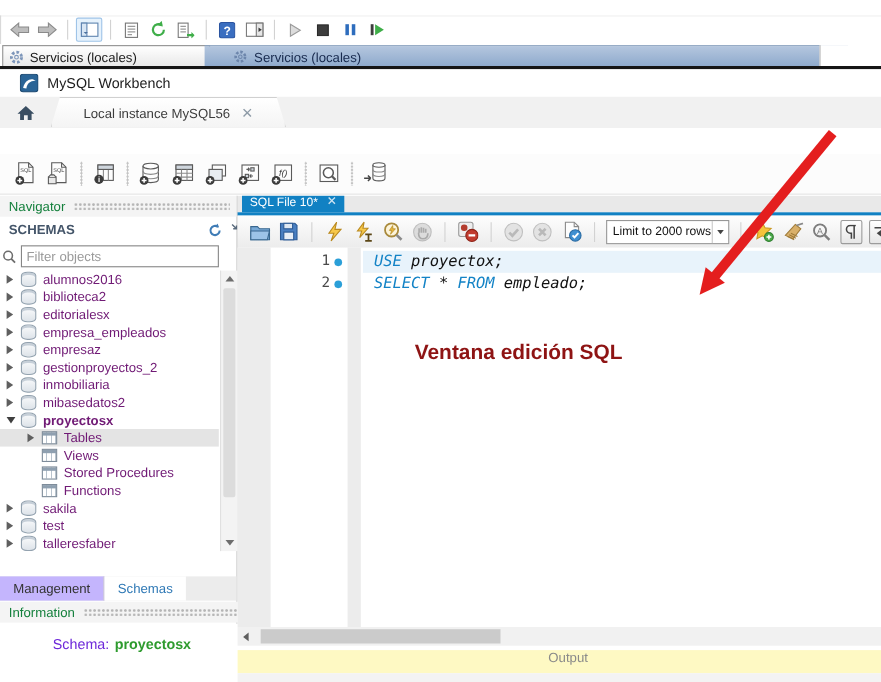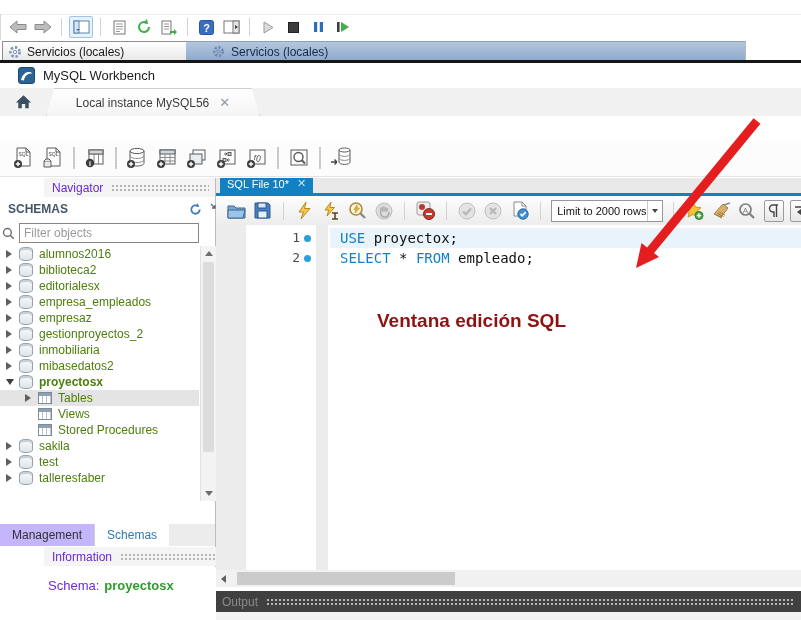--- a/index.html
+++ b/index.html
@@ -23,43 +23,43 @@
   #svc-tab{position:absolute;left:2px;top:1px;width:182px;height:19px;display:flex;align-items:center;gap:5px;
     padding-left:5px;background:linear-gradient(#ffffff,#e7e7e7);border:1px solid #8f8f8f;font-size:12px;color:#1a1a1a;}
   #svc-bluebar{position:absolute;left:186px;top:1px;width:559px;height:19px;
     background:linear-gradient(#b4c6de,#8da9cc);border-top:1px solid #8ca3c0;display:flex;align-items:center;
     gap:6px;padding-left:26px;font-size:12px;color:#17294d;}
   #svc-whitebox{position:absolute;left:745px;top:1px;width:56px;height:19px;background:#fff;border-left:1px solid #b9b9b9;}
   #wb-topline{left:0;top:60px;width:801px;height:3px;background:#151515;}
 
   
   #wb-titlebar{left:0;top:63px;width:801px;height:25px;background:#fff;display:flex;align-items:center;gap:8px;padding-left:18px;font-size:13px;color:#1d1d1d;}
-  #wb-tabstrip{left:0;top:88px;width:801px;height:28px;background:#f1f1f1;border-bottom:1px solid #dcdcdc;display:flex;}
+  #wb-tabstrip{left:0;top:88px;width:801px;height:28px;background:#f1f1f1;border-bottom:1px solid #dcdcdc;display:flex;align-items:flex-end;}
   #home-btn{width:46px;height:27px;display:flex;align-items:center;justify-content:center;}
   #conn-tab{height:27px;width:212px;display:flex;align-items:center;justify-content:center;gap:10px;
     background:linear-gradient(#ffffff,#f4f4f4);border:1px solid #cdcdcd;border-bottom:none;
     clip-path:polygon(4% 0,96% 0,100% 100%,0 100%);font-size:12px;color:#3c3c3c;}
   .xclose{color:#8d9aa6;font-size:13px;line-height:10px;}
   #wb-menubar{left:0;top:116px;width:801px;height:24px;background:#fff;display:flex;align-items:center;gap:23px;padding-left:10px;font-size:12px;color:#2a2a2a;}
   #wb-toolbar{left:0;top:140px;width:801px;height:36px;background:#fcfcfc;border-bottom:1px solid #e4e4e4;
     display:flex;align-items:center;gap:4px;padding-left:10px;}
   .wbtool{width:26px;height:28px;display:flex;align-items:center;justify-content:center;}
   .dsep{width:2px;height:22px;margin:0 3px;flex:0 0 auto;
     background-image:radial-gradient(#c4c4c4 0.8px,transparent 1px);background-size:2px 3px;}
 
   
   #nav-panel{left:0;top:178px;width:215px;height:442px;background:#fff;border-right:1px solid #bcbcbc;}
-  .panel-head{display:flex;align-items:center;height:19px;background:#f4f4f4;font-size:12px;color:#6d28d9;padding-left:8px;margin-left:44px;}
+  .panel-head{display:flex;align-items:center;height:19px;background:#f4f4f4;font-size:12px;color:#15803d;padding-left:8px;}
   #schemas-head{position:absolute;left:0;top:20px;width:215px;height:22px;display:flex;align-items:center;padding:0 8px;
     font-size:12px;font-weight:bold;color:#45566a;}
   #filter-row{position:absolute;left:0;top:43px;width:215px;height:24px;display:flex;align-items:center;gap:4px;padding-left:2px;}
   #filter-input{width:170px;height:18px;border:1px solid #868686;font-size:12px;padding:0 4px;color:#222;}
   #filter-input::placeholder{color:#9a9a9a;}
   #tree{position:absolute;left:0;top:68px;width:199px;height:255px;overflow:hidden;}
-  .trow{display:flex;align-items:center;height:16px;padding-left:6px;font-size:12px;color:#4d7c0f;white-space:nowrap;}
+  .trow{display:flex;align-items:center;height:16px;padding-left:6px;font-size:12px;color:#701a75;white-space:nowrap;}
   .trow .arr{width:11px;flex:0 0 auto;display:flex;}
   .trow.arr-r .arr::before{content:"";border-left:6px solid #5f5f5f;border-top:4px solid transparent;border-bottom:4px solid transparent;}
   .trow.arr-d .arr::before{content:"";border-top:6px solid #3f3f3f;border-left:4px solid transparent;border-right:4px solid transparent;}
   .trow .ticon{flex:0 0 auto;margin:0 6px 0 2px;}
   .trow.icon-db .ticon{width:12px;height:12px;border:1px solid #93a2af;border-radius:6px/3.5px;
     background:linear-gradient(#fafbfc,#dde3e9);box-shadow:inset 0 2px 0 #c6cfd8;}
   .trow.icon-table .ticon{width:12px;height:10px;border:1px solid #7e8c9a;background:
     linear-gradient(#8fa0b0,#8fa0b0) 0 0/12px 3px no-repeat,
     repeating-linear-gradient(90deg,#fff 0 3px,#b9c4ce 3px 4px);}
   .trow.lvl1{padding-left:25px;}
@@ -93,29 +93,29 @@
   #limit-dd .arrow-box{width:14px;height:20px;border-left:1px solid #c9c9c9;display:flex;align-items:center;justify-content:center;}
   #limit-dd .arrow-box::before{content:"";border-top:4px solid #444;border-left:3.5px solid transparent;border-right:3.5px solid transparent;}
 
   #edit-area{left:216px;top:225px;width:585px;height:345px;background:#fff;}
   #gutter-margin{position:absolute;left:0;top:0;width:30px;height:345px;background:#ececec;}
   #marker-strip{position:absolute;left:100px;top:0;width:12px;height:345px;background:#ececec;}
   .cline{position:absolute;left:0;height:20px;width:585px;font-family:"DejaVu Sans Mono",monospace;font-size:14px;}
   .cline .hl{position:absolute;left:114px;top:0;width:471px;height:20px;background:#e8f3fb;}
   .cline .lnum{position:absolute;left:30px;width:54px;text-align:right;color:#4a4a4a;font-size:13px;line-height:20px;}
   .cline .bullet{position:absolute;left:88px;top:7px;width:7px;height:7px;border-radius:50%;background:#2b9fd8;}
-  .cline .codetxt{position:absolute;left:124px;line-height:20px;white-space:pre;}
+  .cline .codetxt{position:absolute;left:124px;line-height:20px;white-space:pre;font-style:italic;}
   .kw{color:#1383c6;}
   .pl{color:#111;}
   #annotation{left:593px;top:310px;transform:translateX(-216px);font-size:19px;font-weight:bold;color:#8e1414;white-space:nowrap;}
   #hscroll{left:216px;top:570px;width:585px;height:17px;background:#f1f1f1;}
   #hscroll .larrow{position:absolute;left:5px;top:5px;border-right:5px solid #5f5f5f;border-top:4px solid transparent;border-bottom:4px solid transparent;}
   #hthumb{position:absolute;left:21px;top:2px;width:218px;height:13px;background:#cbcbcb;}
-  #output-head{left:216px;top:591px;width:585px;height:21px;background:#404040;display:flex;align-items:center;
-    font-size:12px;color:#8a8a8a;padding-left:6px;box-sizing:border-box;}
+  #output-head{left:216px;top:591px;width:585px;height:21px;background:#fef9c3;display:flex;align-items:center;
+    font-size:12px;color:#8a8a8a;padding-left:16px;box-sizing:border-box;flex-direction:column;}
   #bottom-strip{left:216px;top:612px;width:585px;height:8px;background:#f3f3f3;}
 
   #arrow-overlay{left:0;top:0;width:801px;height:620px;pointer-events:none;z-index:50;}
 </style>
 </head>
 <body>
 
 <div id="canvas">
 
   <div class="abs" id="svc-menubar">
@@ -427,20 +427,25 @@
         </div>
         <div class="trow lvl1 icon-table">
           <span class="arr"></span>
           <span class="ticon"></span>
           <span class="tlabel">Views</span>
         </div>
         <div class="trow lvl1 icon-table">
           <span class="arr"></span>
           <span class="ticon"></span>
           <span class="tlabel">Stored Procedures</span>
+        </div>
+        <div class="trow lvl1 icon-table">
+          <span class="arr"></span>
+          <span class="ticon"></span>
+          <span class="tlabel">Functions</span>
         </div>
         <div class="trow lvl0 arr-r icon-db">
           <span class="arr"></span>
           <span class="ticon"></span>
           <span class="tlabel">sakila</span>
         </div>
         <div class="trow lvl0 arr-r icon-db">
           <span class="arr"></span>
           <span class="ticon"></span>
           <span class="tlabel">test</span>

